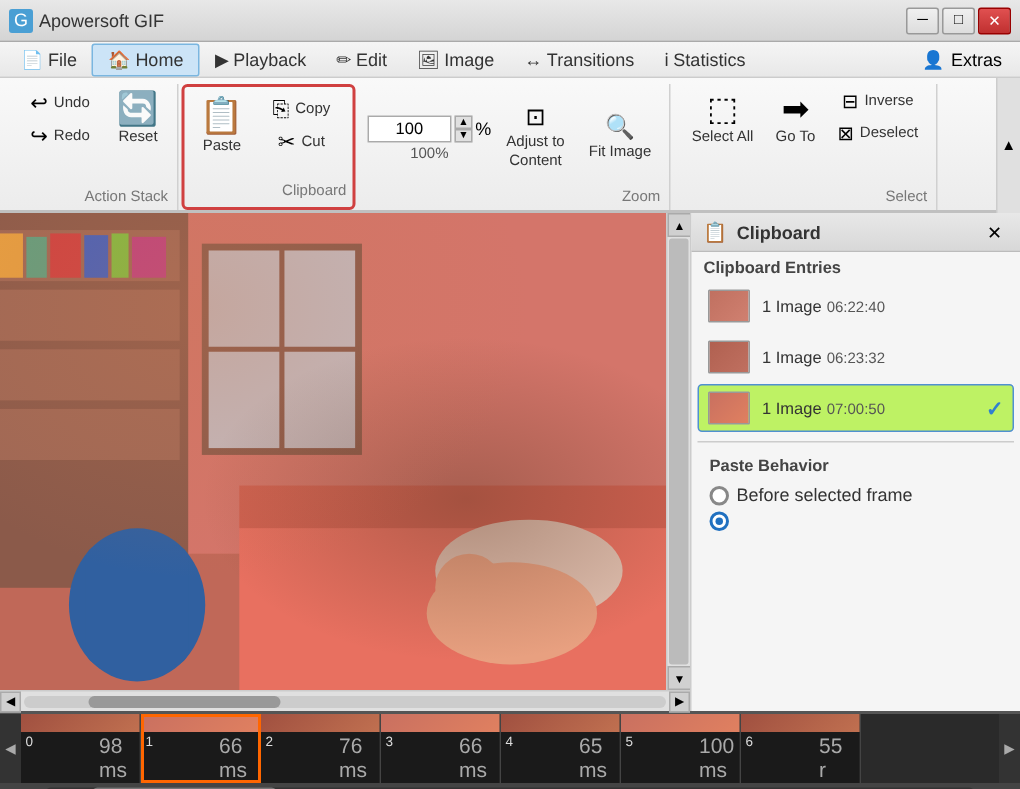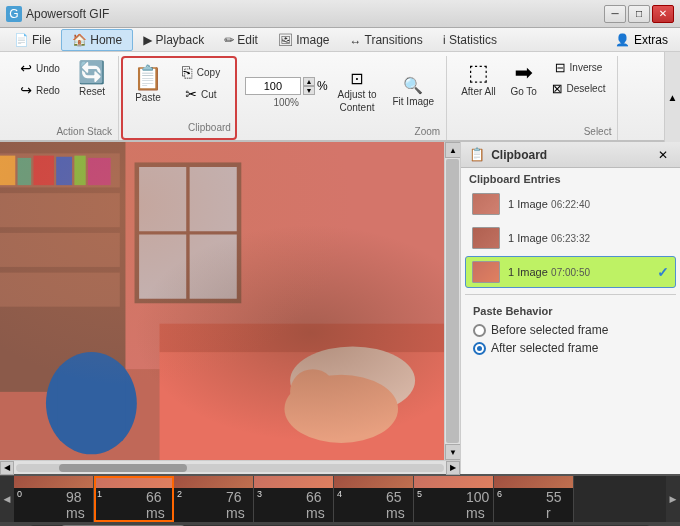--- a/index.html
+++ b/index.html
@@ -375,21 +375,21 @@
         <span class="rib-label">Fit Image</span>
       </div>
     </div>
     <div class="ribbon-group-label">Zoom</div>
   </div>
 
   <div class="ribbon-group">
     <div class="ribbon-group-content">
       <div class="rib-btn" style="flex-direction:column;">
         <span class="rib-icon" style="font-size:22px;">⬚</span>
-        <span class="rib-label">After All</span>
+        <span class="rib-label">Select All</span>
       </div>
       <div class="rib-btn" style="flex-direction:column;">
         <span class="rib-icon" style="font-size:22px;">➡</span>
         <span class="rib-label">Go To</span>
       </div>
       <div class="rib-stack">
         <div class="rib-btn small">
           <span class="rib-icon" style="font-size:13px;">⊟</span>
           <span class="rib-label">Inverse</span>
         </div>
@@ -502,21 +502,20 @@
     </div>
     <div class="divider"></div>
     <div class="paste-behavior">
       <div class="paste-behavior-label">Paste Behavior</div>
       <div class="radio-option">
         <div class="radio-btn"></div>
         <span>Before selected frame</span>
       </div>
       <div class="radio-option">
         <div class="radio-btn checked"></div>
-        <span>After selected frame</span>
       </div>
     </div>
   </div>
 </div>
 
 <div id="timeline">
   <div style="display:flex;align-items:stretch;height:46px;">
     <div class="timeline-nav-left">◀</div>
     <div class="timeline-frames">
 

